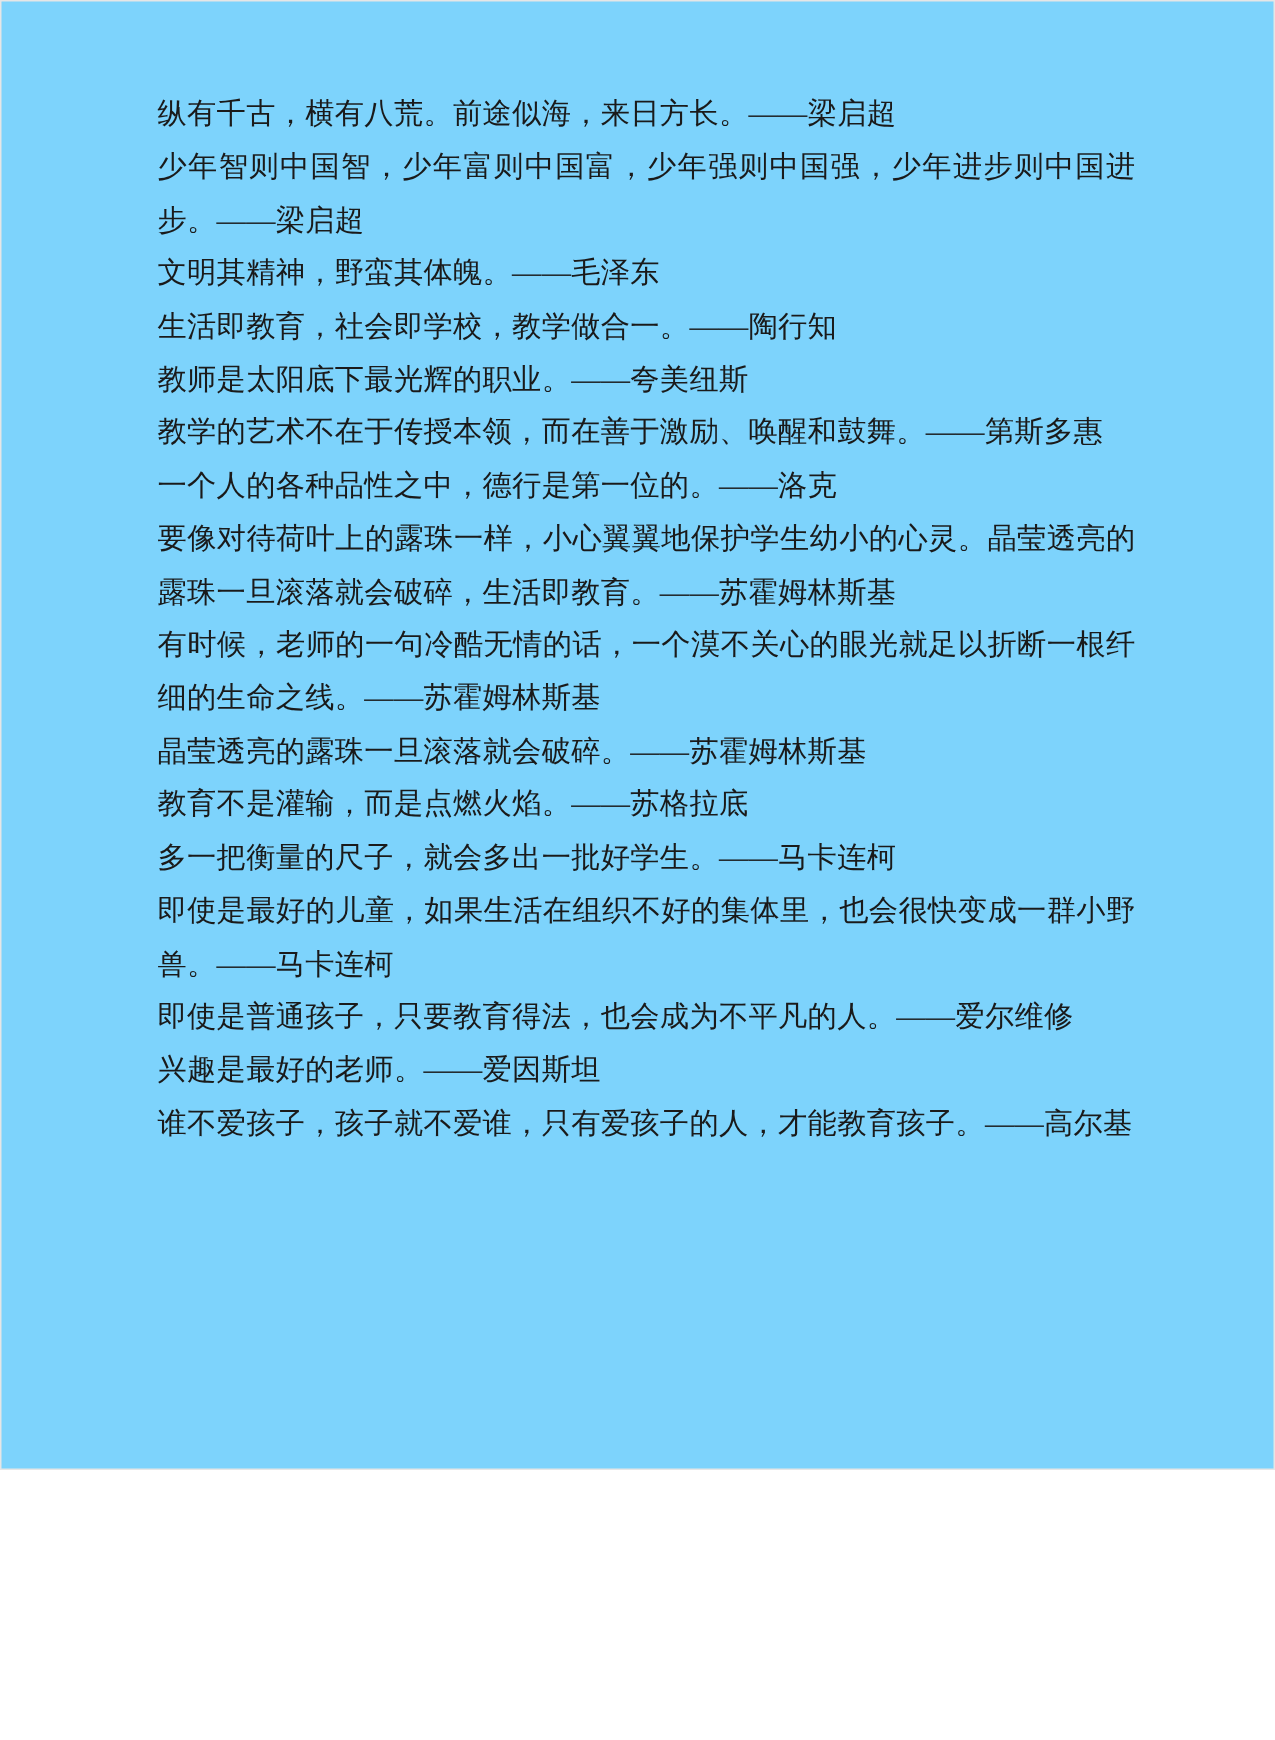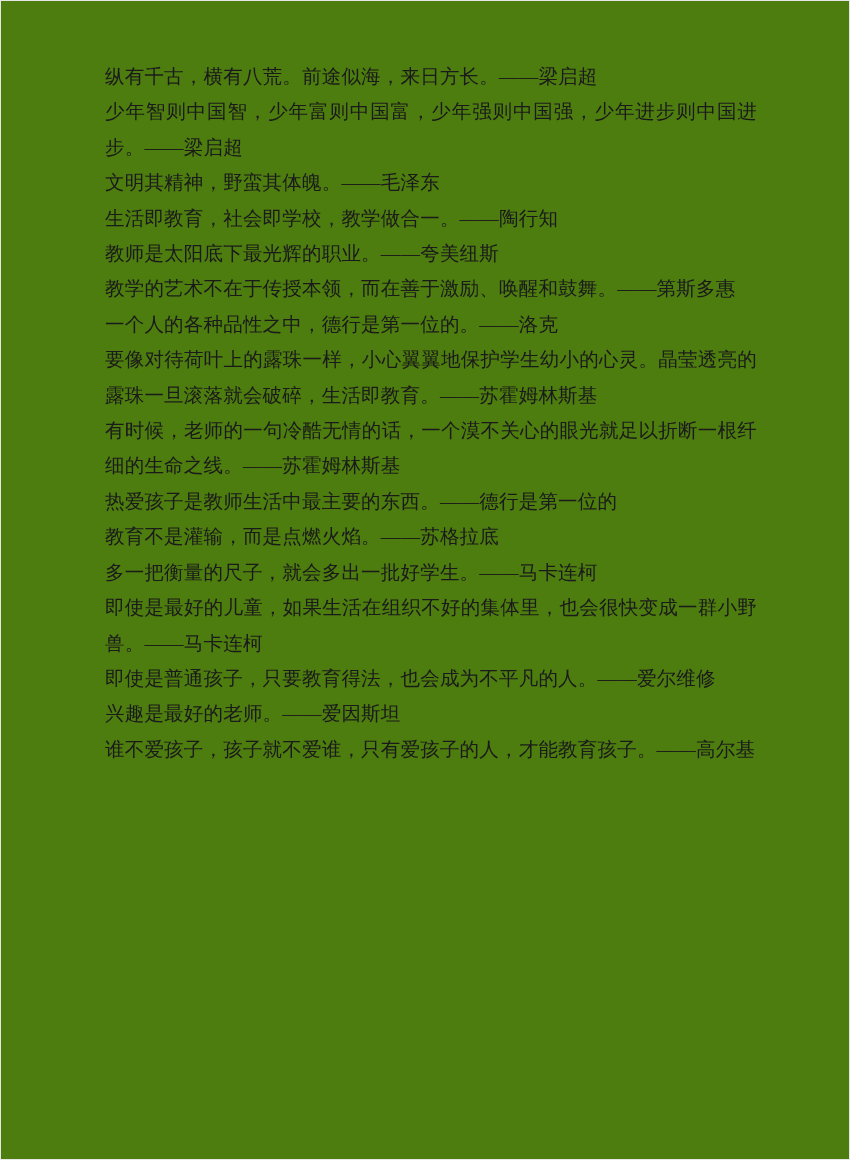--- a/index.html
+++ b/index.html
@@ -8,22 +8,22 @@
     background: #ffffff;
   }
   body {
     width: 850px;
     height: 1160px;
     font-family: "Liberation Serif", "DejaVu Serif", serif;
   }
   .page {
     position: relative;
     width: 850px;
-    height: 1160px;
-    background: #4d7c0f;
+    height: 980px;
+    background: #7dd3fc;
     box-sizing: border-box;
     border: 1px solid #e6e6e6;
     overflow: hidden;
   }
   .content {
     position: absolute;
     left: 104px;
     top: 58px;
     width: 652px;
   }
@@ -45,21 +45,21 @@
   <div class="content">
     <p class="para">纵有千古，横有八荒。前途似海，来日方长。——梁启超</p>
     <p class="para">少年智则中国智，少年富则中国富，少年强则中国强，少年进步则中国进步。——梁启超</p>
     <p class="para">文明其精神，野蛮其体魄。——毛泽东</p>
     <p class="para">生活即教育，社会即学校，教学做合一。——陶行知</p>
     <p class="para">教师是太阳底下最光辉的职业。——夸美纽斯</p>
     <p class="para">教学的艺术不在于传授本领，而在善于激励、唤醒和鼓舞。——第斯多惠</p>
     <p class="para">一个人的各种品性之中，德行是第一位的。——洛克</p>
     <p class="para">要像对待荷叶上的露珠一样，小心翼翼地保护学生幼小的心灵。晶莹透亮的露珠一旦滚落就会破碎，生活即教育。——苏霍姆林斯基</p>
     <p class="para">有时候，老师的一句冷酷无情的话，一个漠不关心的眼光就足以折断一根纤细的生命之线。——苏霍姆林斯基</p>
-    <p class="para">热爱孩子是教师生活中最主要的东西。——德行是第一位的</p>
+    <p class="para">晶莹透亮的露珠一旦滚落就会破碎。——苏霍姆林斯基</p>
     <p class="para">教育不是灌输，而是点燃火焰。——苏格拉底</p>
     <p class="para">多一把衡量的尺子，就会多出一批好学生。——马卡连柯</p>
     <p class="para">即使是最好的儿童，如果生活在组织不好的集体里，也会很快变成一群小野兽。——马卡连柯</p>
     <p class="para">即使是普通孩子，只要教育得法，也会成为不平凡的人。——爱尔维修</p>
     <p class="para">兴趣是最好的老师。——爱因斯坦</p>
     <p class="para">谁不爱孩子，孩子就不爱谁，只有爱孩子的人，才能教育孩子。——高尔基</p>
   </div>
 </div>
 
 </body></html>

